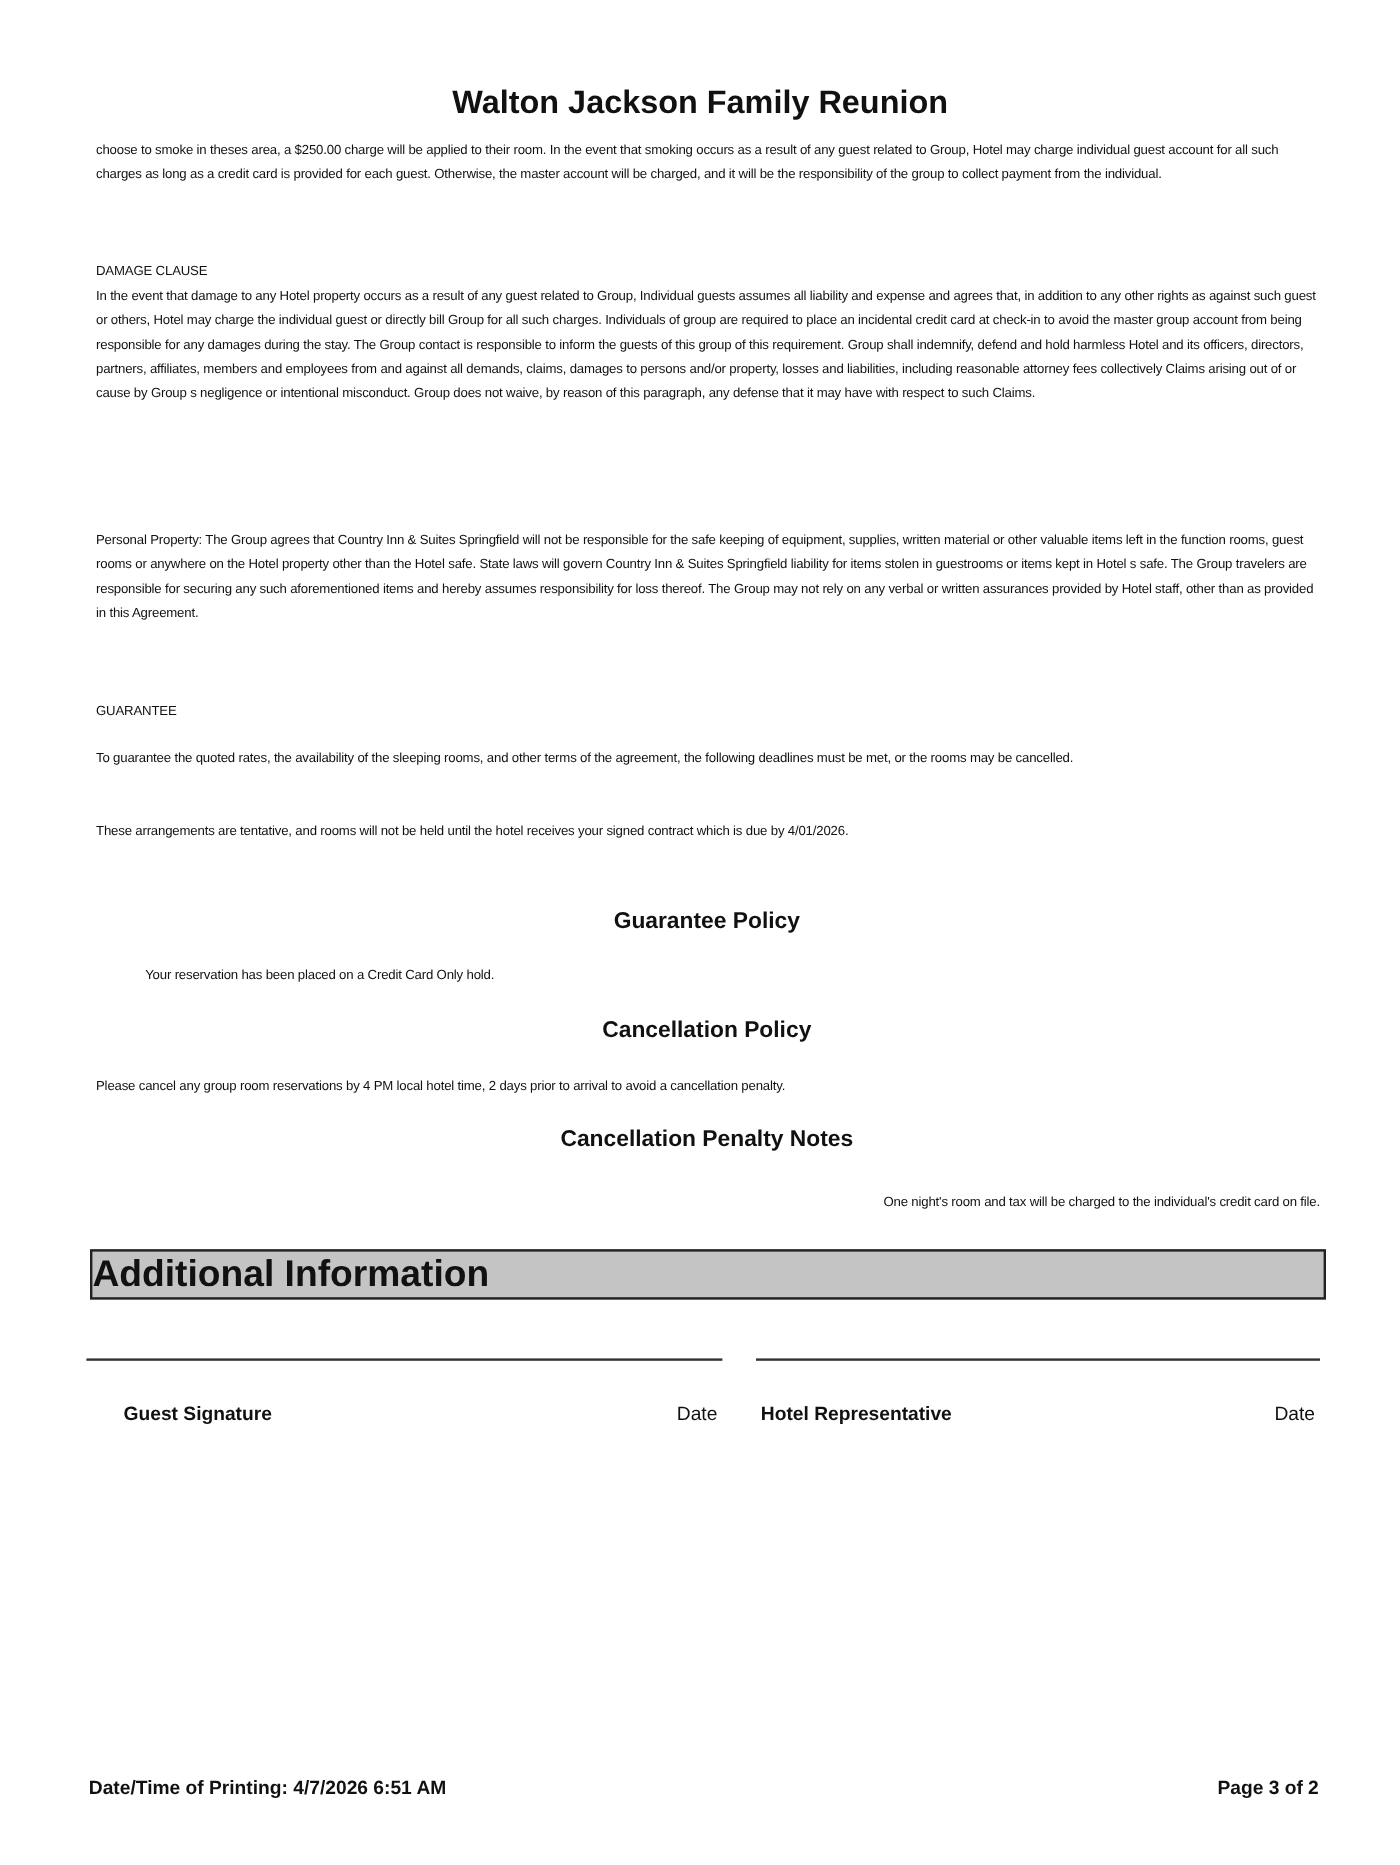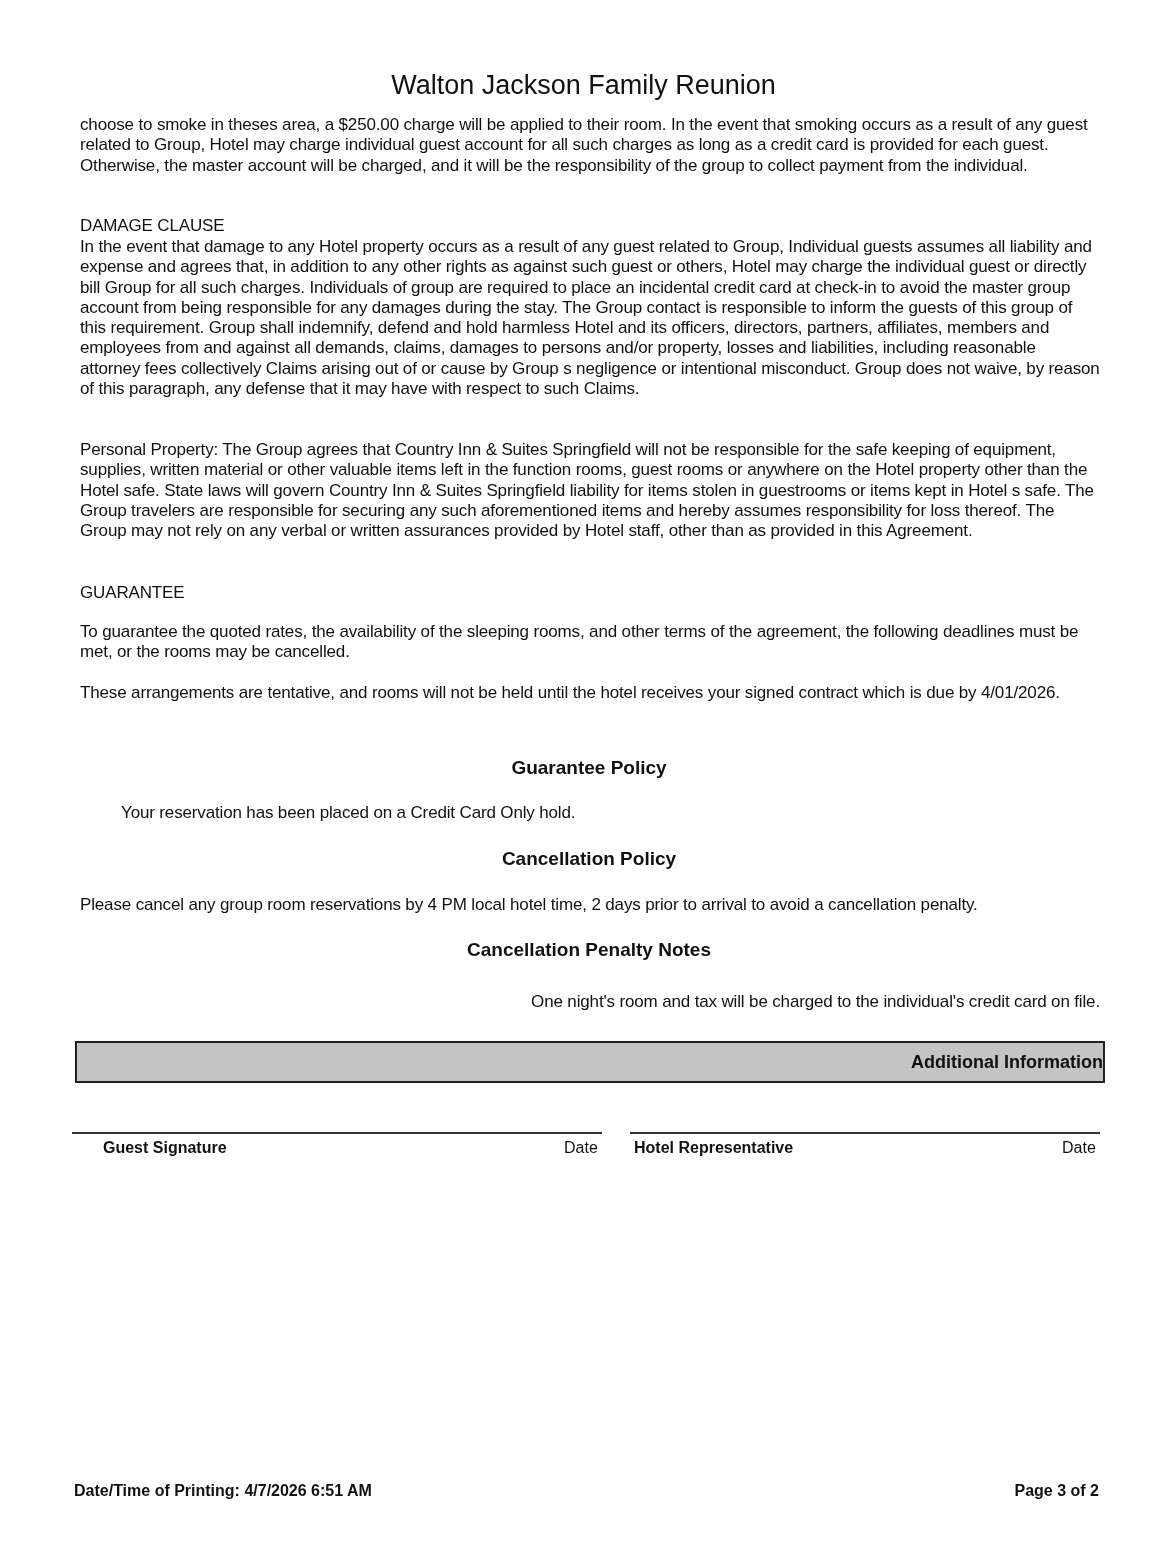--- a/index.html
+++ b/index.html
@@ -1,27 +1,27 @@
 <!DOCTYPE html>
 <html><head>
 <meta charset="utf-8">
 <style>
   html, body { margin:0; padding:0; background:#fff; }
   body { width:1167px; height:1554px; position:relative; overflow:hidden;
          font-family:"Liberation Sans", sans-serif; color:#111; }
   .title { position:absolute; top:70px; left:0; width:1167px; text-align:center;
-           font-size:27px; font-weight:normal; }
-  .para { position:absolute; left:80px; width:1020px; font-size:17px; line-height:20.3px;
+           font-size:27px; font-weight:bold; }
+  .para { position:absolute; left:80px; width:1020px; font-size:11px; line-height:20.3px;
           letter-spacing:-0.15px; margin:0; }
   .heading { position:absolute; left:0; width:1178px; text-align:center; font-size:19px; font-weight:bold; }
   .banner { position:absolute; left:75px; top:1041px; width:1026px; height:38px;
             background:#c4c4c4; border:2px solid #222; box-sizing:content-box; }
-  .banner span { display:block; text-align:right; font-size:18px; font-weight:bold; line-height:38px; }
+  .banner span { display:block; text-align:left; font-size:31px; font-weight:bold; line-height:38px; }
   .sigline { position:absolute; top:1132px; height:2px; background:#333; }
-  .siglabel { position:absolute; top:1139px; font-size:16px; }
+  .siglabel { position:absolute; top:1170px; font-size:16px; }
   .bold { font-weight:bold; }
   .footer { position:absolute; top:1482px; font-size:16px; font-weight:bold; }
 </style>
 </head>
 <body>
 
 <div class="title">Walton Jackson Family Reunion</div>
 
 <p class="para" style="top:115px;">choose to smoke in theses area, a $250.00 charge will be applied to their room.  In the event that smoking occurs as a result of any guest related to Group, Hotel may charge individual guest account for all such charges as long as a credit card is provided for each guest.  Otherwise, the master account will be charged, and it will be the responsibility of the group to collect payment from the individual.</p>
 

